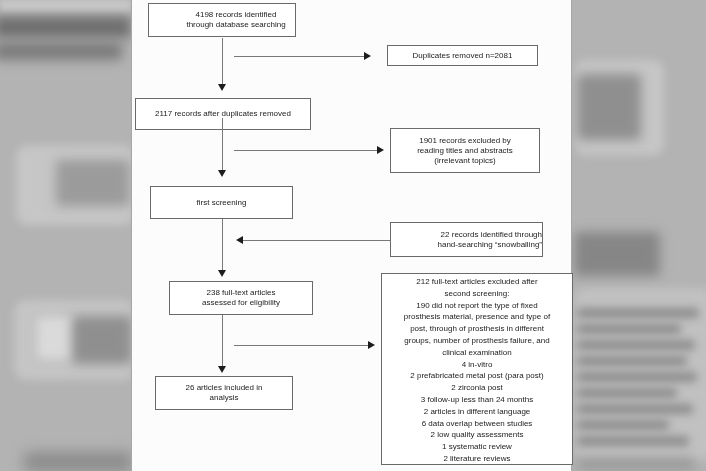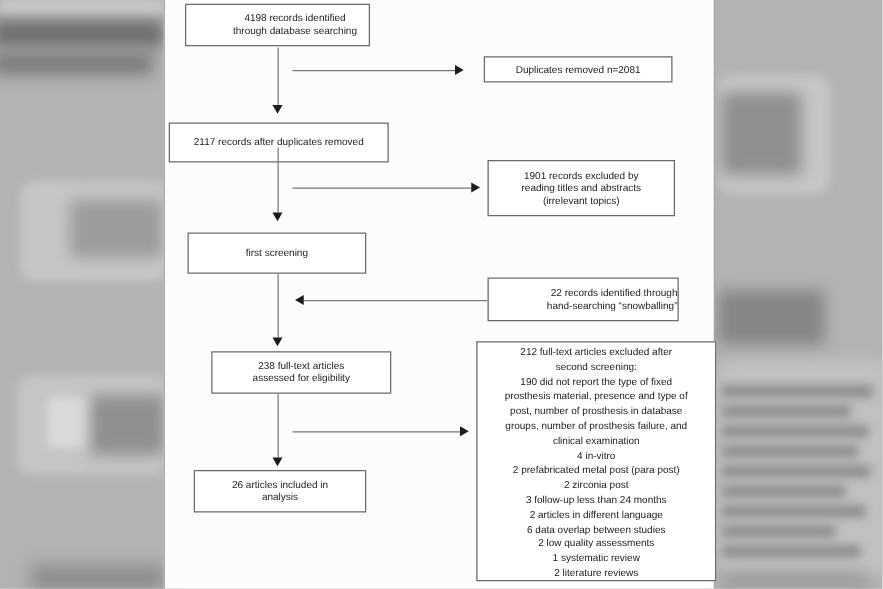--- a/index.html
+++ b/index.html
@@ -99,21 +99,21 @@
   <div class="box" style="left:390px;top:222px;width:153px;height:35px;align-items:flex-end;">
       <div>22 records identified through</div>
       <div>hand-searching “snowballing”</div>
     </div>
 
   <div class="box big" style="left:381px;top:273px;width:192px;height:192px;">
       <div>212 full-text articles excluded after</div>
       <div>second screening:</div>
       <div>190 did not report the type of fixed</div>
       <div>prosthesis material, presence and type of</div>
-      <div>post, number of prosthesis in database</div>
+      <div>post, through of prosthesis in different</div>
       <div>groups, number of prosthesis failure, and</div>
       <div>clinical examination</div>
       <div>4 in-vitro</div>
       <div>2 prefabricated metal post (para post)</div>
       <div>2 zirconia post</div>
       <div>3 follow-up less than 24 months</div>
       <div>2 articles in different language</div>
       <div>6 data overlap between studies</div>
       <div>2 low quality assessments</div>
       <div>1 systematic review</div>

